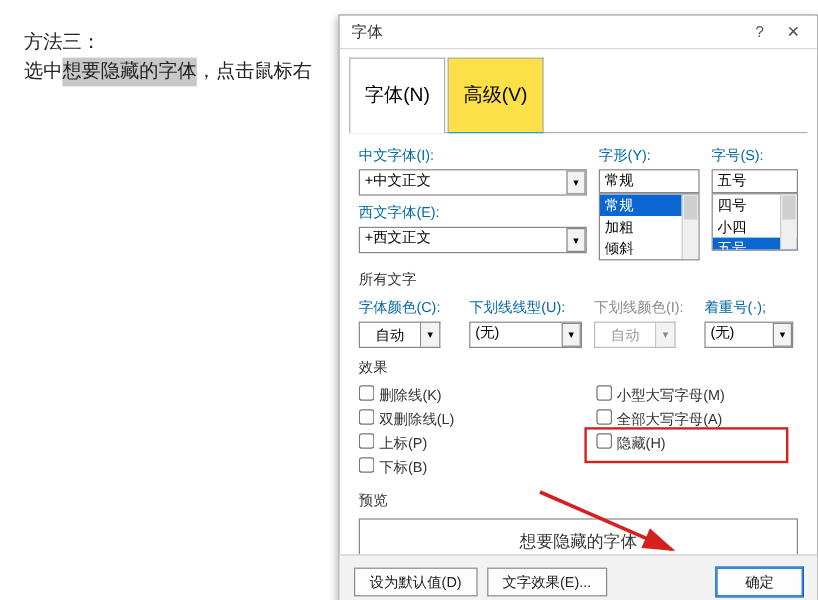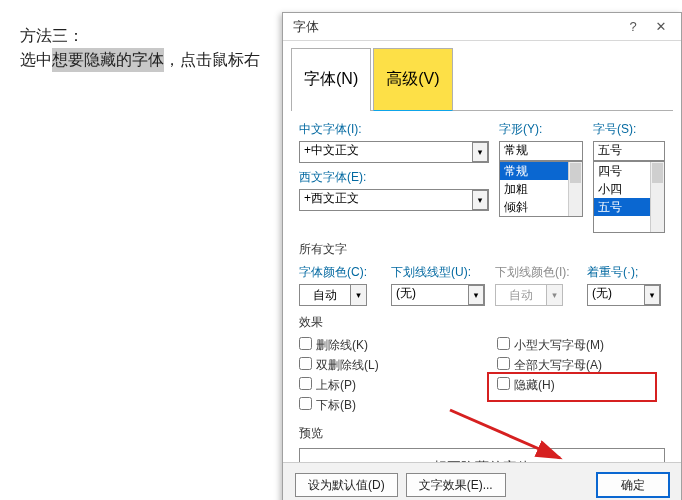--- a/index.html
+++ b/index.html
@@ -230,21 +230,21 @@
               <div class="th"></div>
             </div>
         </div>
       </div>
 
       <div class="col" style="width:72px">
         <span class="lbl">字号(S):</span>
         <div class="combo" style="height:20px">
           <span>五号</span>
         </div>
-        <div class="listbox" style="height:72px">
+        <div class="listbox" style="height:48px">
           <div class="opt">四号</div>
           <div class="opt">小四</div>
           <div class="opt sel">五号</div>
           <div class="scroll">
               <div class="th"></div>
             </div>
         </div>
       </div>
     </div>
 

